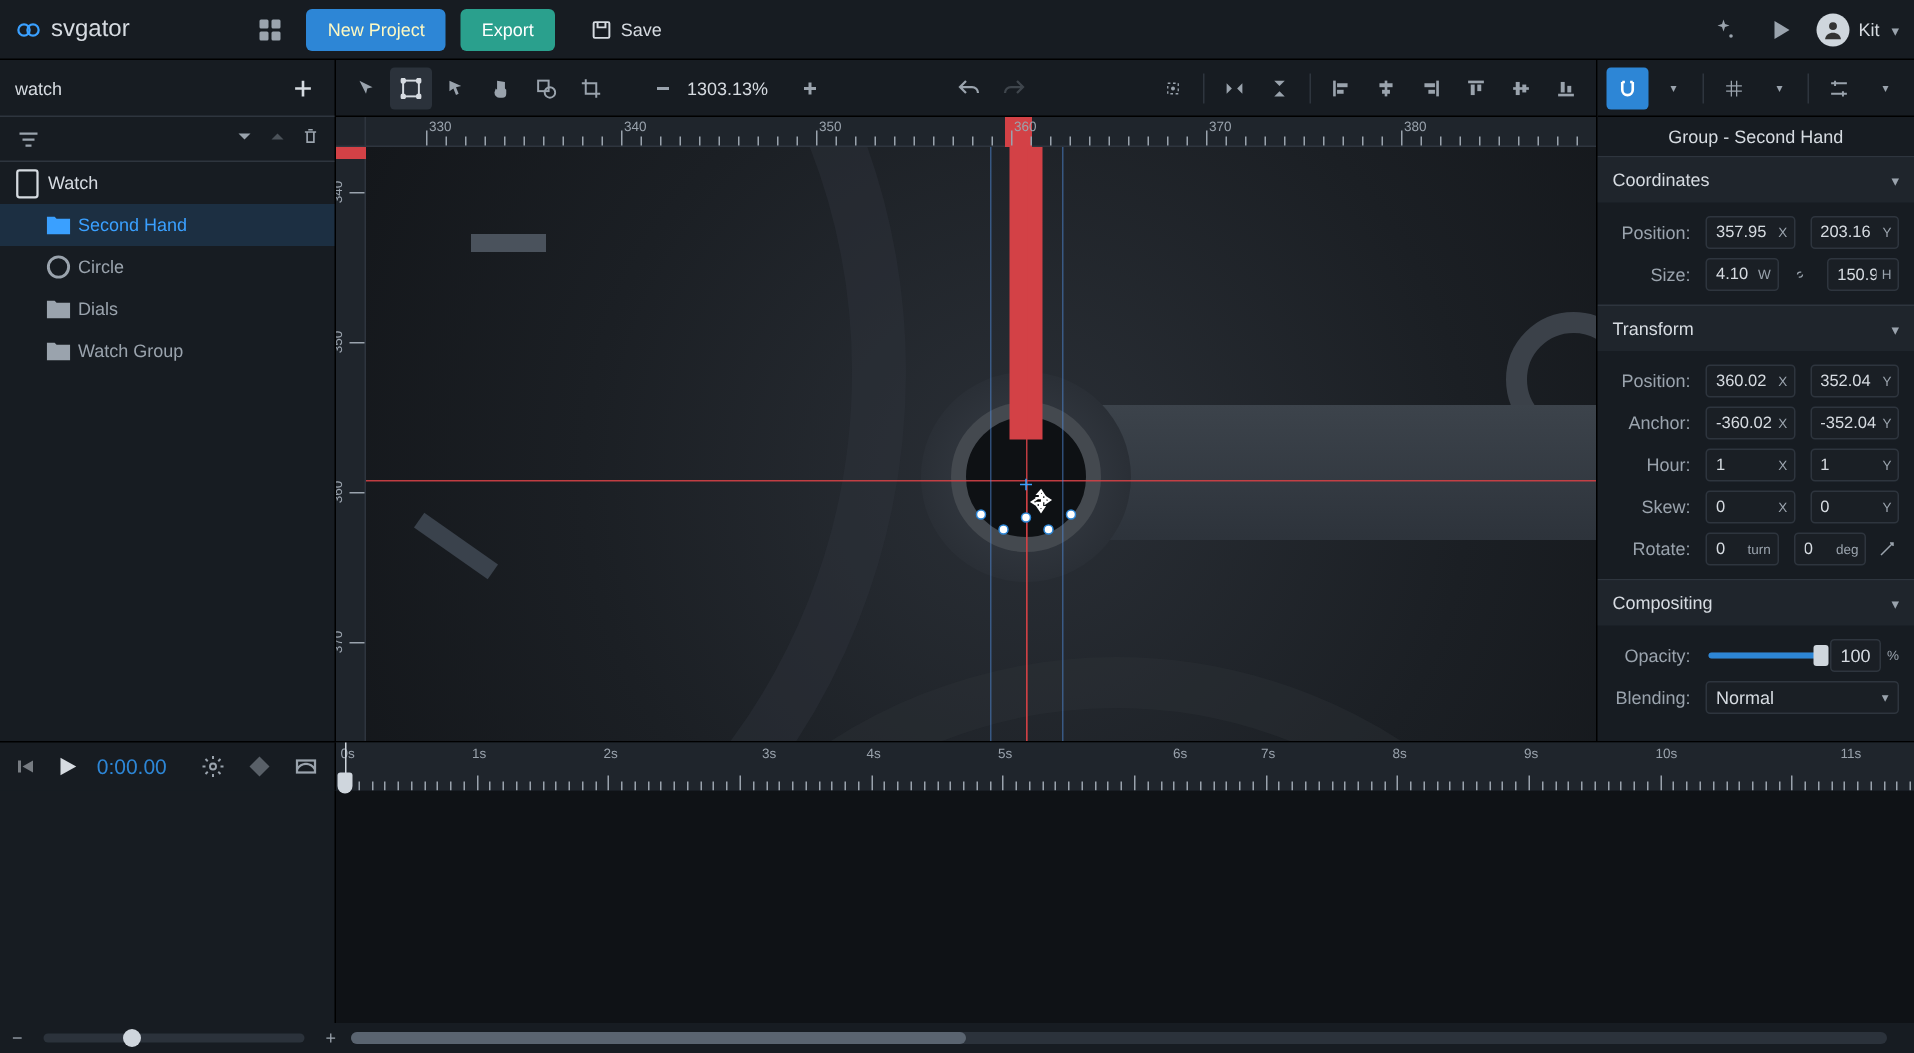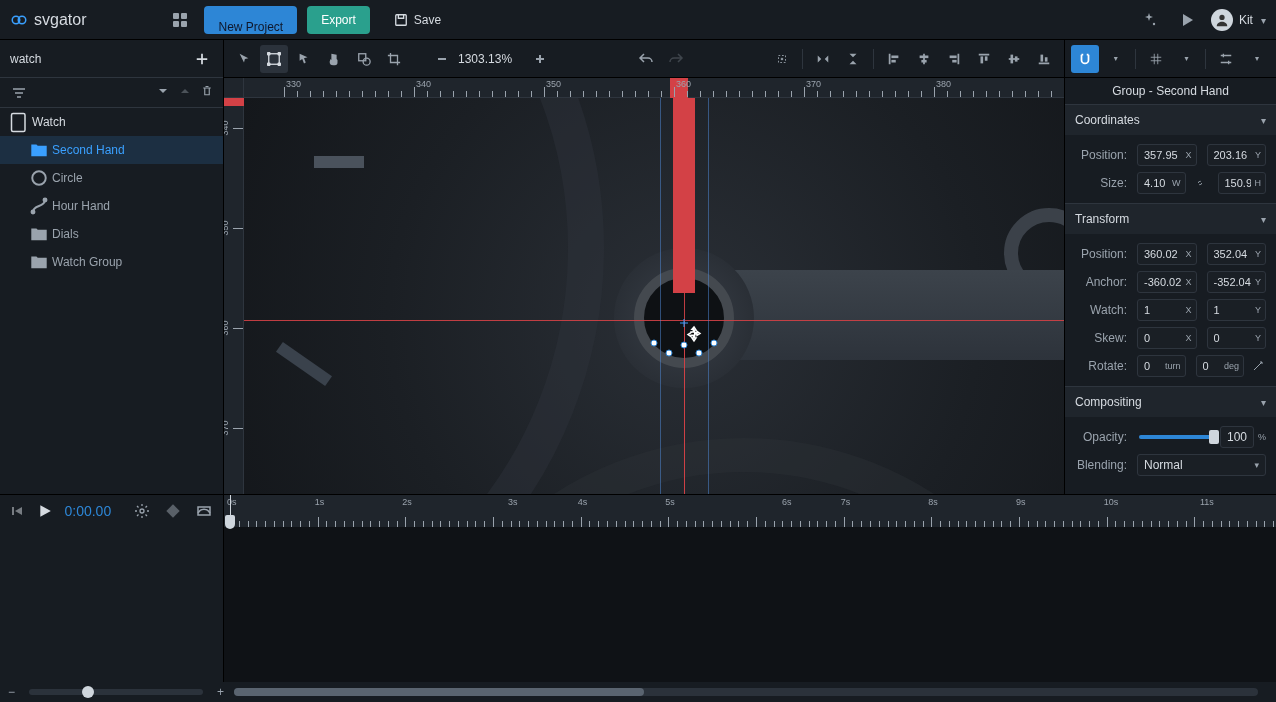--- a/index.html
+++ b/index.html
@@ -35,21 +35,21 @@
     position:absolute;left:0;right:0;top:0;height:40px;
     background:var(--panel-dk);
     border-bottom:1px solid #000;
     display:flex;align-items:center;padding:0 10px;gap:10px;
     z-index:10;
   }
   .logo{display:flex;align-items:center;gap:6px;color:var(--text);font-size:16px;}
   .logo svg{width:18px;height:18px;}
   .topbar .spacer{flex:1;}
   .btn-pill{height:28px;padding:0 14px;border-radius:4px;display:flex;align-items:center;}
-  .btn-blue{background:#2d86d6;color:#0f172a;align-items:flex-end;}
+  .btn-blue{background:#2d86d6;color:#fef9c3;}
   .btn-teal{background:#2aa08d;color:#fff;}
   .btn-ghost{color:var(--text);}
   .ico-btn{width:28px;height:28px;display:flex;align-items:center;justify-content:center;border-radius:4px;color:var(--text-dim);}
   .ico-btn svg{width:16px;height:16px;}
   .avatar{width:22px;height:22px;border-radius:50%;background:#cfd6dd;display:flex;align-items:center;justify-content:center;color:#333;}
   .user-chip{display:flex;align-items:center;gap:6px;}
   .chev::after{content:"▾";font-size:10px;color:var(--text-dim);margin-left:2px;}
 
   
   .left{
@@ -284,30 +284,20 @@
           </span>
           <span class="lb">Second Hand</span>
         </div>
         <div class="layer d1">
           <span class="ico">
             <svg viewBox="0 0 12 12" fill="none" stroke="currentColor" stroke-width="1.3">
               <circle cx="6" cy="6" r="4.5"></circle>
             </svg>
           </span>
           <span class="lb">Circle</span>
-        </div>
-        <div class="layer d1">
-          <span class="ico">
-            <svg viewBox="0 0 12 12" fill="none" stroke="currentColor" stroke-width="1.3">
-              <path d="M2 10c0-5 8-3 8-8"></path>
-              <circle cx="2" cy="10" r="1" fill="currentColor"></circle>
-              <circle cx="10" cy="2" r="1" fill="currentColor"></circle>
-            </svg>
-          </span>
-          <span class="lb">Hour Hand</span>
         </div>
         <div class="layer d1">
           <span class="ico">
             <svg viewBox="0 0 14 12" fill="currentColor">
               <path d="M1 2h4l1 1h7v8H1z"></path>
             </svg>
           </span>
           <span class="lb">Dials</span>
         </div>
         <div class="layer d1">
@@ -676,21 +666,21 @@
               <input value="-360.02" style="">
               <span class="unit">X</span>
             </div>
           <div class="val-box">
               <input value="-352.04" style="">
               <span class="unit">Y</span>
             </div>
         </div>
       </div>
       <div class="prop-row">
-        <div class="lbl">Watch:</div>
+        <div class="lbl">Hour:</div>
         <div class="pair">
           <div class="val-box">
               <input value="1" style="">
               <span class="unit">X</span>
             </div>
           <div class="val-box">
               <input value="1" style="">
               <span class="unit">Y</span>
             </div>
         </div>
@@ -907,21 +897,21 @@
           <div class="st major" style="left: 882.667px;"></div>
           <div class="st" style="left: 891.433px;"></div>
           <div class="st" style="left: 900.2px;"></div>
           <div class="st" style="left: 908.967px;"></div>
           <div class="st" style="left: 917.733px;"></div>
           <div class="st" style="left: 926.5px;"></div>
           <div class="st" style="left: 935.267px;"></div>
           <div class="st" style="left: 944.033px;"></div>
           <div class="st" style="left: 952.8px;"></div>
           <div class="st" style="left: 961.567px;"></div>
-          <div class="sec" style="left: 979px;">11s</div>
+          <div class="sec" style="left: 1006px;">11s</div>
           <div class="st major" style="left: 970.333px;"></div>
           <div class="st" style="left: 979.1px;"></div>
           <div class="st" style="left: 987.867px;"></div>
           <div class="st" style="left: 996.633px;"></div>
           <div class="st" style="left: 1005.4px;"></div>
           <div class="st" style="left: 1014.17px;"></div>
           <div class="st" style="left: 1022.93px;"></div>
           <div class="st" style="left: 1031.7px;"></div>
           <div class="st" style="left: 1040.47px;"></div>
           <div class="st" style="left: 1049.23px;"></div>

